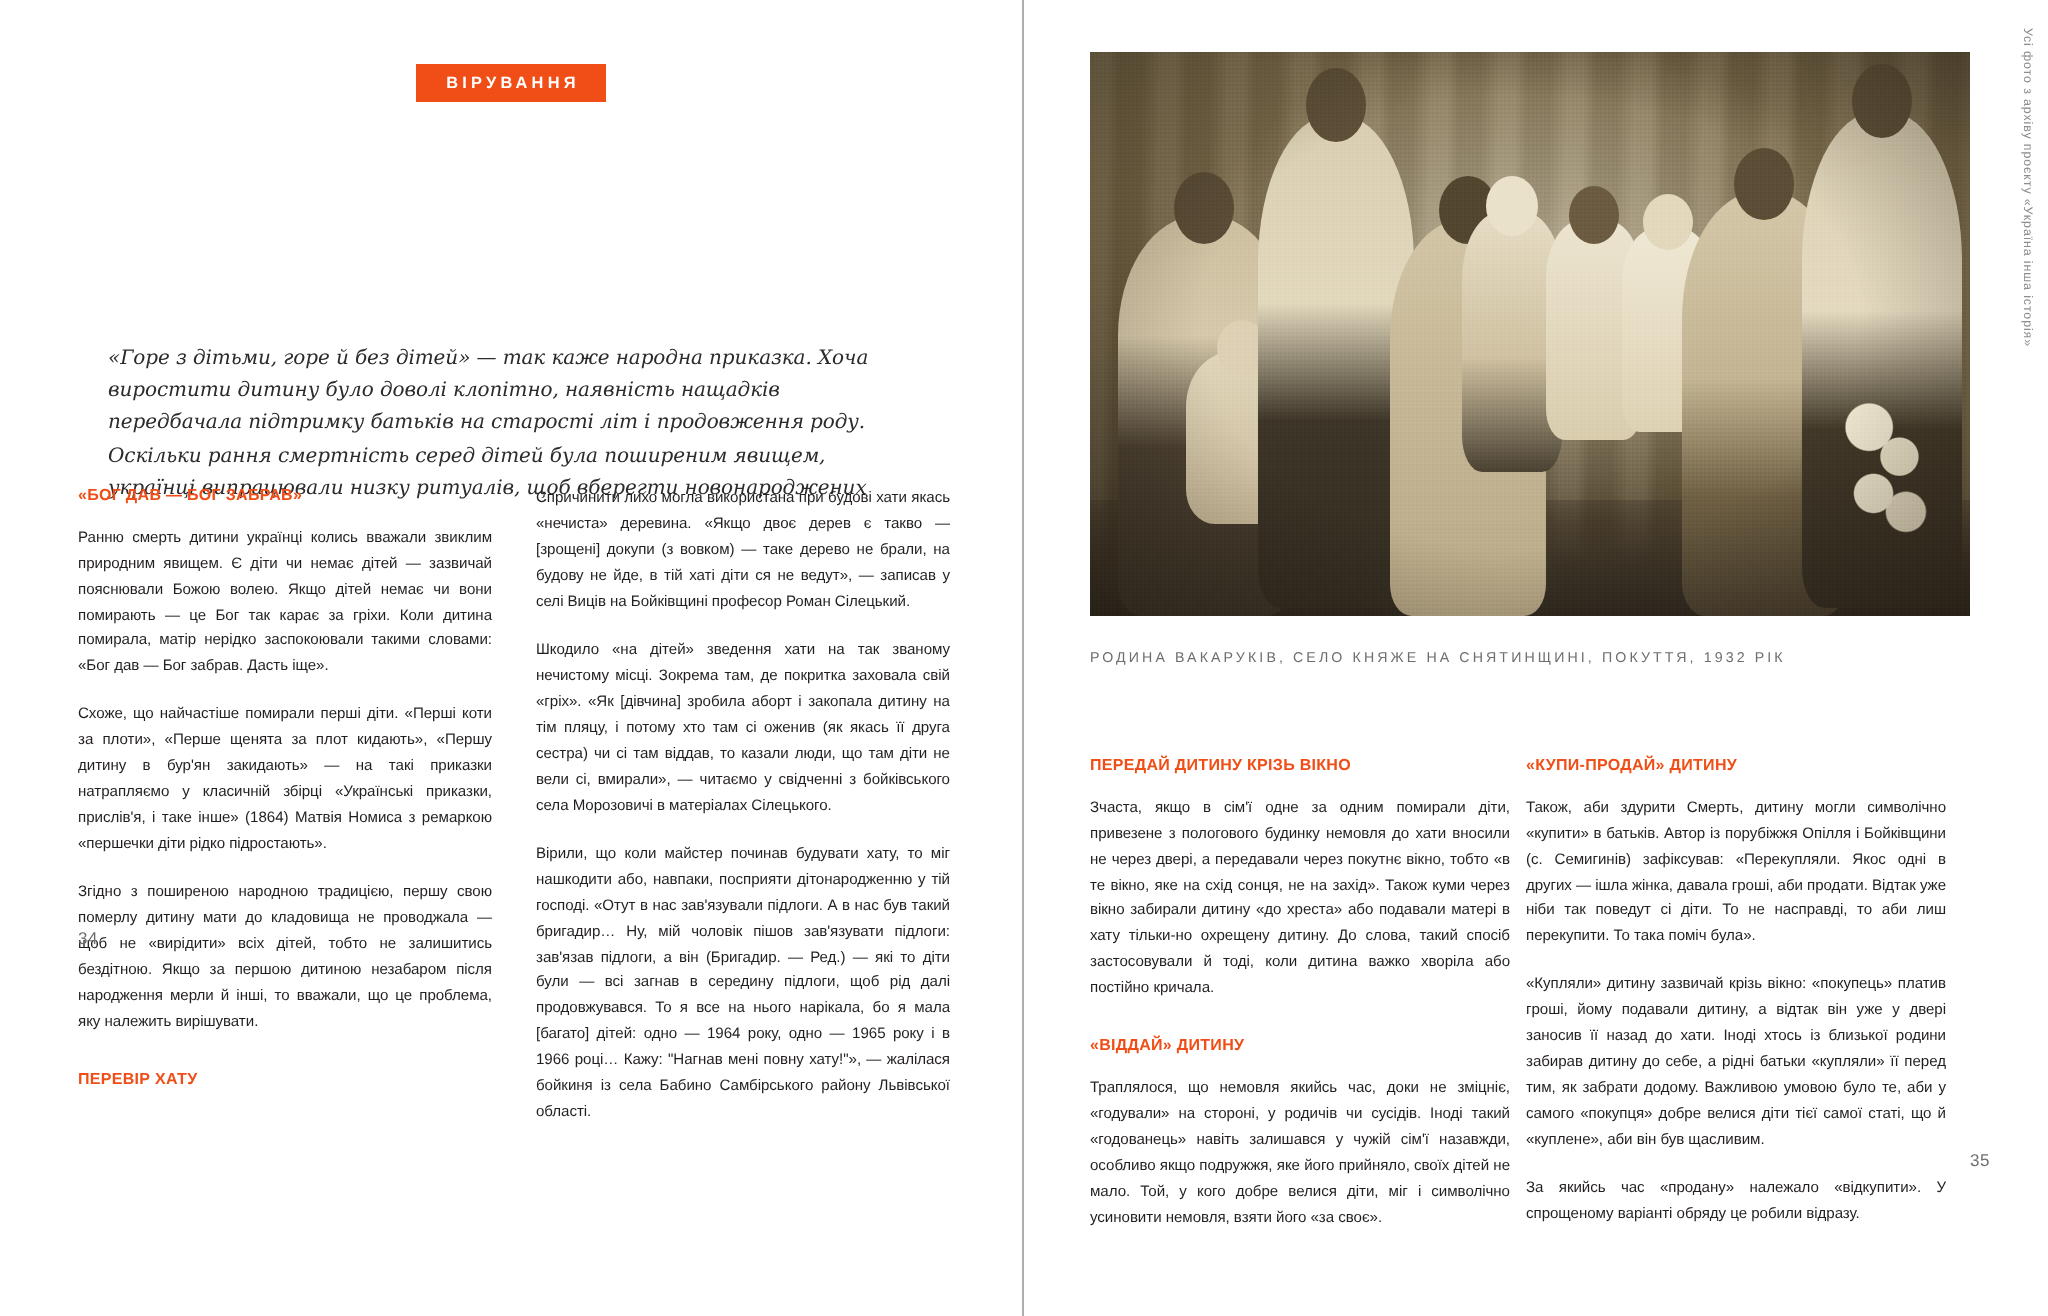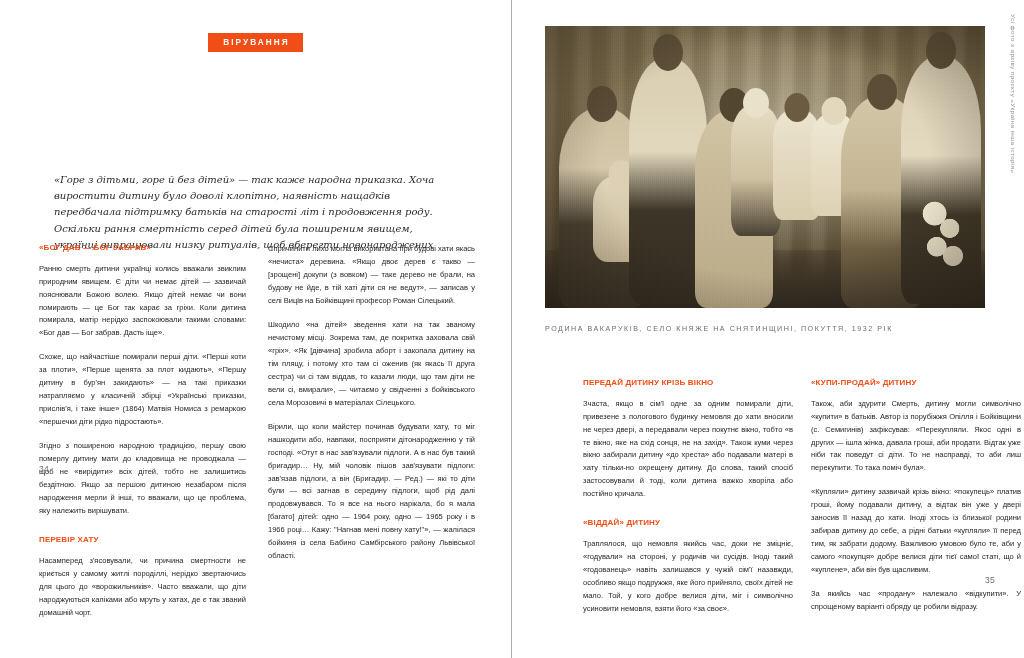--- a/index.html
+++ b/index.html
@@ -217,22 +217,21 @@
     color: #6d6e71;
     text-transform: uppercase;
   }
 
   .cols-right {
     position: absolute;
     top: 378px;
     left: 33px;
     width: 442px;
     display: flex;
-    gap: 18px;
-    margin-left: 38px;
+    gap: 8px;
   }
   .cols-right .col { width: 210px; }
 
   .sidenote {
     position: absolute;
     right: 2px;
     top: 14px;
     width: 16px;
     height: 300px;
   }
@@ -264,21 +263,20 @@
 
     <div class="standfirst">«Горе з дітьми, горе й без дітей» — так каже народна приказка. Хоча виростити дитину було доволі клопітно, наявність нащадків передбачала підтримку батьків на старості літ і продовження роду. Оскільки рання смертність серед дітей була поширеним явищем, українці випрацювали низку ритуалів, щоб вберегти новонароджених</div>
 
     <div class="cols">
       <div class="col">
         <h2 class="subhead">«БОГ ДАВ — БОГ ЗАБРАВ»</h2>
         <p class="body">Ранню смерть дитини українці колись вважали звиклим природним явищем. Є діти чи немає дітей — зазвичай пояснювали Божою волею. Якщо дітей немає чи вони помирають — це Бог так карає за гріхи. Коли дитина помирала, матір нерідко заспокоювали такими словами: «Бог дав — Бог забрав. Дасть іще».</p>
         <p class="body">Схоже, що найчастіше помирали перші діти. «Перші коти за плоти», «Перше щенята за плот кидають», «Першу дитину в бур'ян закидають» — на такі приказки натрапляємо у класичній збірці «Українські приказки, прислів'я, і таке інше» (1864) Матвія Номиса з ремаркою «першечки діти рідко підростають».</p>
         <p class="body">Згідно з поширеною народною традицією, першу свою померлу дитину мати до кладовища не проводжала — щоб не «вирідити» всіх дітей, тобто не залишитись бездітною. Якщо за першою дитиною незабаром після народження мерли й інші, то вважали, що це проблема, яку належить вирішувати.</p>
         <h2 class="subhead spaced">ПЕРЕВІР ХАТУ</h2>
-        <p class="body">Насамперед з'ясовували, чи причина смертности не криється у самому житлі породіллі, нерідко звертаючись для цього до «ворожильників». Часто вважали, що діти народжуються каліками або мруть у хатах, де є так званий домашній чорт.</p>
       </div>
       <div class="col">
         <p class="body">Спричинити лихо могла використана при будові хати якась «нечиста» деревина. «Якщо двоє дерев є такво — [зрощені] докупи (з вовком) — таке дерево не брали, на будову не йде, в тій хаті діти ся не ведут», — записав у селі Вицiв на Бойківщині професор Роман Сілецький.</p>
         <p class="body">Шкодило «на дітей» зведення хати на так званому нечистому місці. Зокрема там, де покритка заховала свій «гріх». «Як [дівчина] зробила аборт і закопала дитину на тім пляцу, і потому хто там сі оженив (як якась її друга сестра) чи сі там віддав, то казали люди, що там діти не вели сі, вмирали», — читаємо у свідченні з бойківського села Морозовичі в матеріалах Сілецького.</p>
         <p class="body">Вірили, що коли майстер починав будувати хату, то міг нашкодити або, навпаки, посприяти дітонародженню у тій господі. «Отут в нас зав'язували підлоги. А в нас був такий бригадир… Ну, мій чоловік пішов зав'язувати підлоги: зав'язав підлоги, а він (Бригадир. — Ред.) — які то діти були — всі загнав в середину підлоги, щоб рід далі продовжувався. То я все на нього нарікала, бо я мала [багато] дітей: одно — 1964 року, одно — 1965 року і в 1966 році… Кажу: "Нагнав мені повну хату!"», — жалілася бойкиня із села Бабино Самбірського району Львівської області.</p>
       </div>
     </div>
 
     <div class="folio folio-left">34</div>
   </div>

